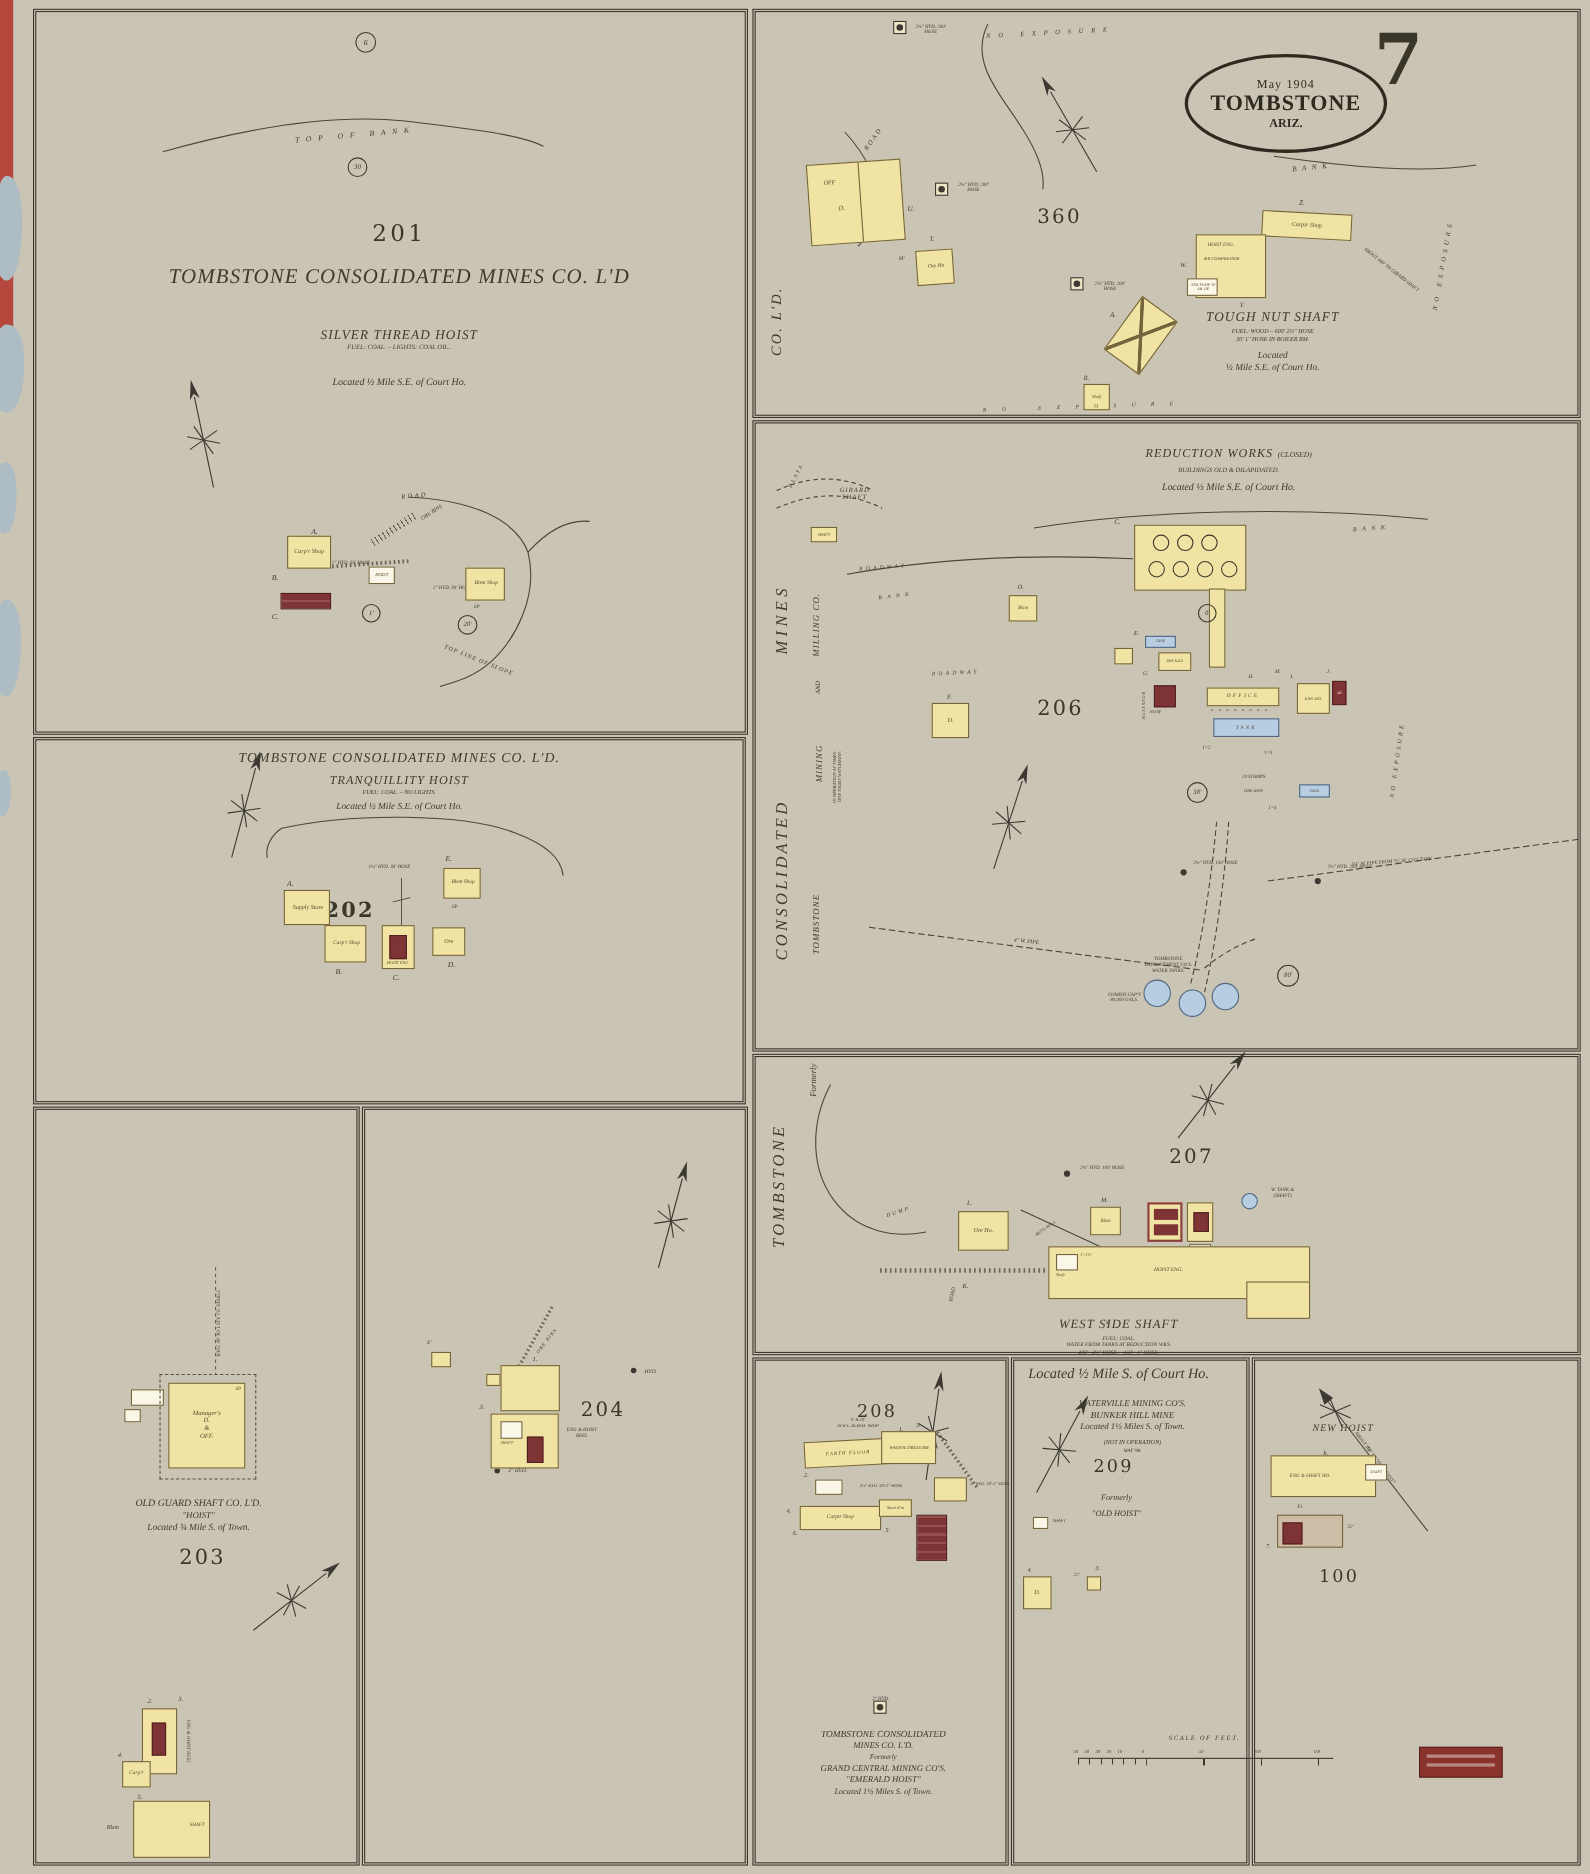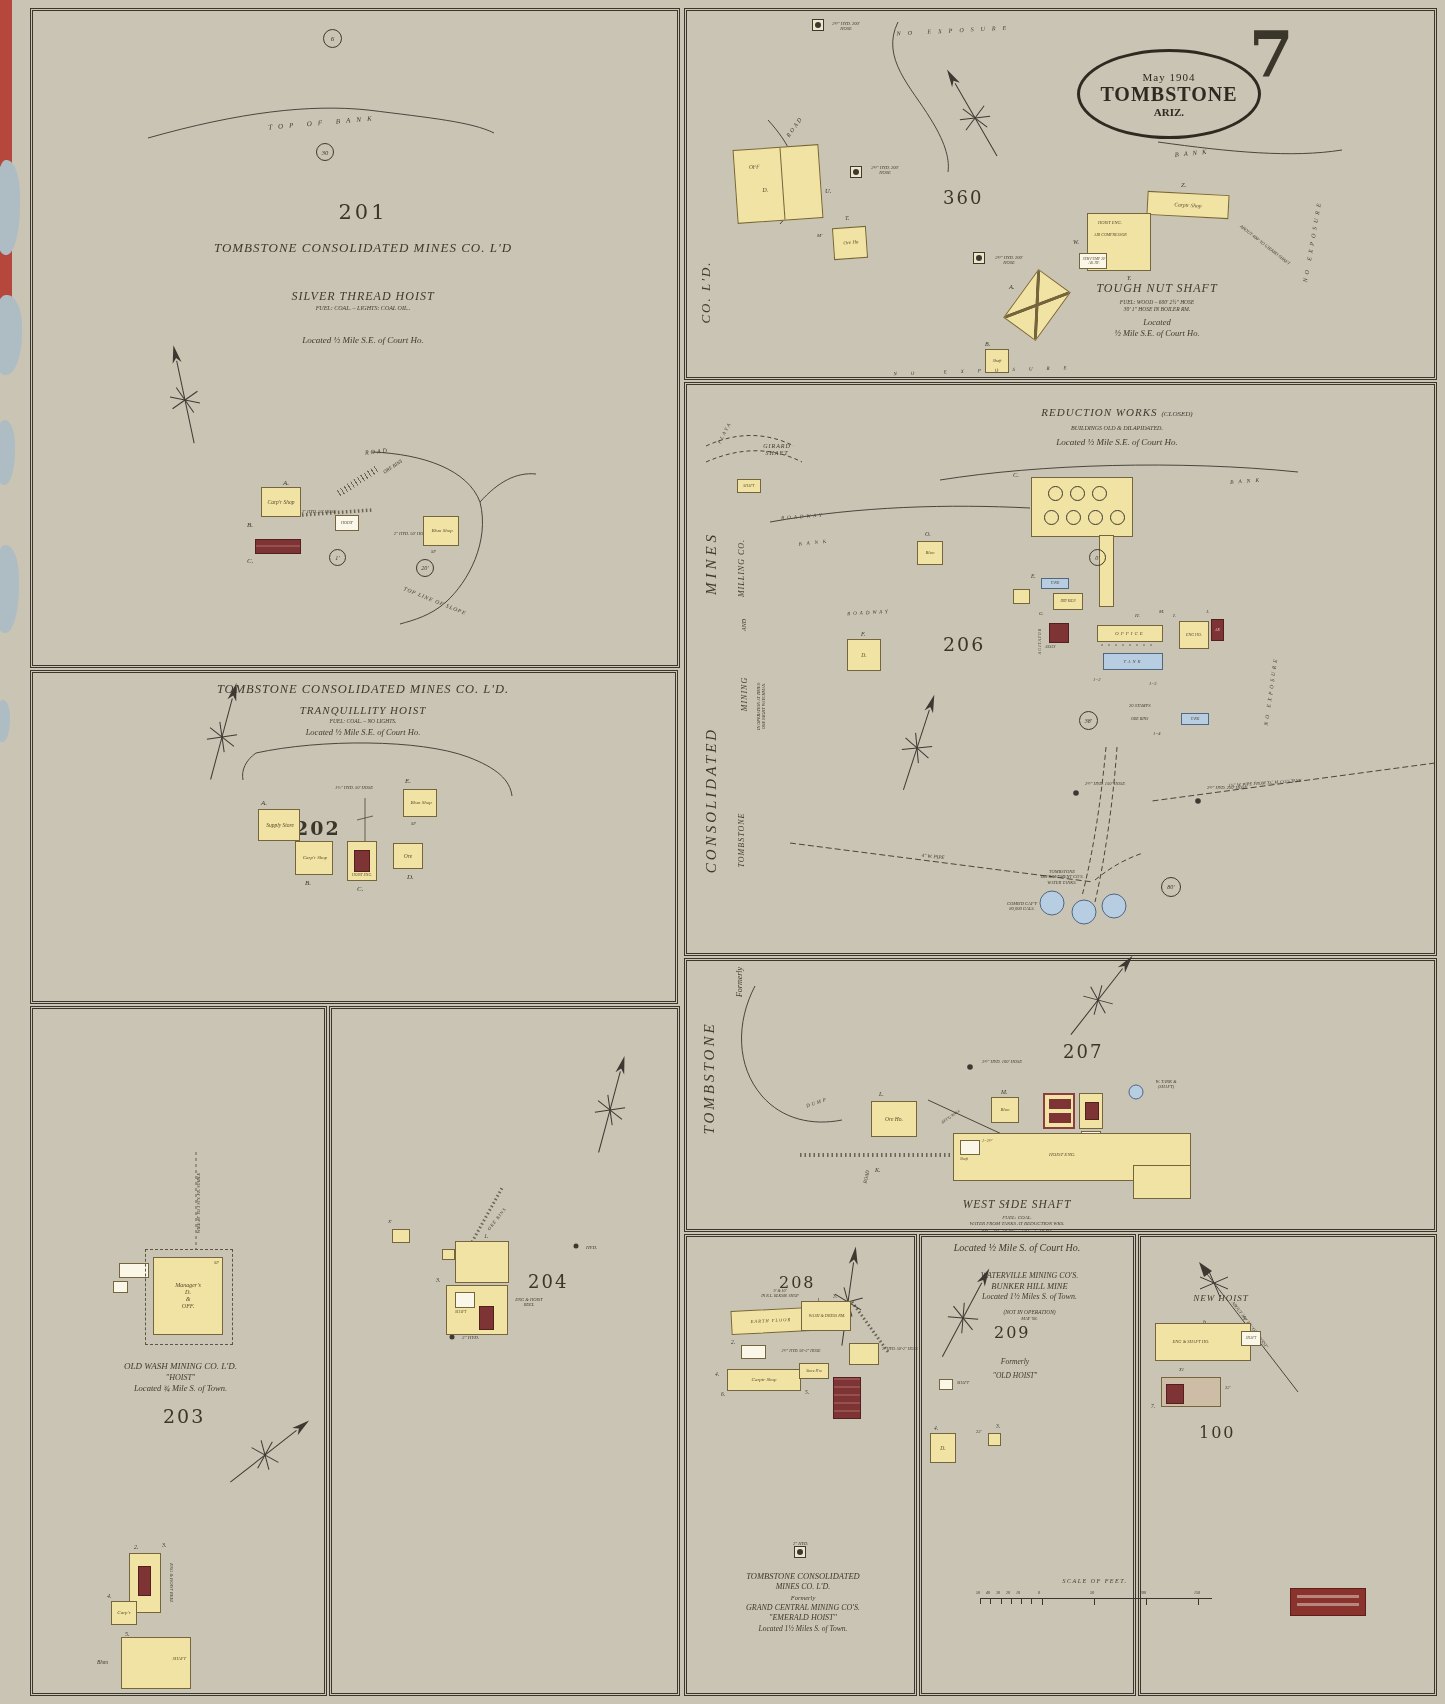--- a/index.html
+++ b/index.html
@@ -120,21 +120,21 @@
     <use href="#cmp" transform="translate(963,1318) rotate(28)"></use>
     <use href="#st" transform="translate(1214,1283)"></use>
   </svg>
 
   <section class="panel" style="left:30px;top:8px;width:650px;height:660px;">
     <span class="circ" style="left:290px;top:18px;width:17px;height:17px;font-size:7px;">6</span>
     <span class="t rot" style="left:290px;top:112px;font-size:7px;letter-spacing:6px;transform:translate(-50%,-50%) rotate(-5deg);">TOP OF BANK</span>
     <span class="circ" style="left:283px;top:132px;width:16px;height:16px;font-size:6.5px;">30</span>
     <div class="col" style="left:110px;top:188px;width:440px;">
       <div class="num" style="position:static;font-size:21px;letter-spacing:3px;">201</div>
-      <div style="font-size:13px;letter-spacing:1px;margin-top:14px;">TOMBSTONE CONSOLIDATED MINES CO. L'D</div>
+      <div style="font-size:19px;letter-spacing:1px;margin-top:14px;">TOMBSTONE CONSOLIDATED MINES CO. L'D</div>
       <div style="font-size:12px;letter-spacing:1px;margin-top:32px;">SILVER THREAD HOIST</div>
       <div style="font-size:6px;">FUEL: COAL. – LIGHTS: COAL OIL..</div>
       <div style="font-size:9px;margin-top:22px;">Located ½ Mile S.E. of Court Ho.</div>
     </div>
     <span class="t rot" style="left:344px;top:441px;font-size:6px;letter-spacing:2px;transform:translate(-50%,-50%) rotate(-6deg);">ROAD</span>
     <span class="t rot" style="left:360px;top:456px;font-size:5px;transform:translate(-50%,-50%) rotate(-33deg);">ORE BINS</span>
     <div class="hatch rot" style="left:325px;top:470px;width:46px;height:7px;transform:translate(-50%,-50%) rotate(-33deg);"></div>
     <span class="t" style="left:250px;top:468px;font-size:7px;">A.</span>
     <div class="b" style="left:228px;top:476px;width:40px;height:30px;">
         <span class="lab" style="font-size:5.5px;width:34px;left:2px;">Carp'r Shop</span>
@@ -197,21 +197,21 @@
     <div class="b" style="left:120px;top:248px;width:70px;height:78px;">
       <span style="position:absolute;right:3px;top:2px;font-size:4.5px;font-style:italic;color:#57492c;">SP</span>
       <span class="lab" style="flex-direction:column;font-size:6px;">
         <span>Manager's</span>
           <span>D.</span>
           <span>&amp;</span>
           <span>OFF.</span>
       </span>
     </div>
     <div class="col" style="left:15px;top:352px;width:265px;">
-      <div style="font-size:9px;">OLD WASH MINING CO. L'D.</div>
+      <div style="font-size:9px;">OLD GUARD SHAFT CO. L'D.</div>
       <div style="font-size:8px;">"HOIST"</div>
       <div style="font-size:8.5px;">Located ¾ Mile S. of Town.</div>
     </div>
     <span class="num" style="left:130px;top:396px;font-size:19px;letter-spacing:2px;">203</span>
     <span class="t" style="left:101px;top:535px;font-size:6px;">2.</span>
     <span class="t" style="left:129px;top:533px;font-size:6px;">3.</span>
     <div class="b" style="left:96px;top:544px;width:32px;height:60px;">
       <div class="inner r" style="left:8px;top:12px;width:13px;height:30px;border:1px solid #54201f;"></div>
     </div>
     <span class="t rot" style="left:138px;top:574px;font-size:4.5px;transform:translate(-50%,-50%) rotate(90deg);">ENG &amp; HOIST REEL</span>
@@ -429,21 +429,21 @@
     </div>
     <div class="b" style="left:446px;top:204px;width:58px;height:34px;"></div>
     <span class="t" style="left:188px;top:206px;font-size:6px;">K.</span>
     <span class="t rot" style="left:180px;top:216px;font-size:5px;transform:translate(-50%,-50%) rotate(-78deg);">ROAD</span>
     <span class="t" style="left:318px;top:240px;font-size:5px;">X.</span>
     <div class="col" style="left:190px;top:236px;width:280px;">
       <div style="font-size:11.5px;letter-spacing:1px;">WEST SIDE SHAFT</div>
       <div style="font-size:5px;margin-top:3px;">FUEL: COAL.</div>
       <div style="font-size:5px;">WATER FROM TANKS AT REDUCTION WKS.</div>
       <div style="font-size:5px;">200'– 2½" HOSE. – 150'– 1" HOSE.</div>
-      <div style="font-size:10px;margin-top:7px;">Located ½ Mile S. of Court Ho.</div>
+      <div style="font-size:13px;margin-top:7px;">Located ½ Mile S. of Court Ho.</div>
     </div>
   </section>
 
   <section class="panel" style="left:684px;top:1234px;width:233px;height:462px;">
     <span class="num" style="left:92px;top:36px;font-size:16px;letter-spacing:2px;">208</span>
     <div class="t cc" style="left:56px;top:52px;width:74px;font-size:4px;">
       <div>9' &amp; 10'</div>
         <div>IN R.L. BLKSM. SHOP</div>
     </div>
     <span class="t" style="left:130px;top:60px;font-size:5.5px;">1.</span>

